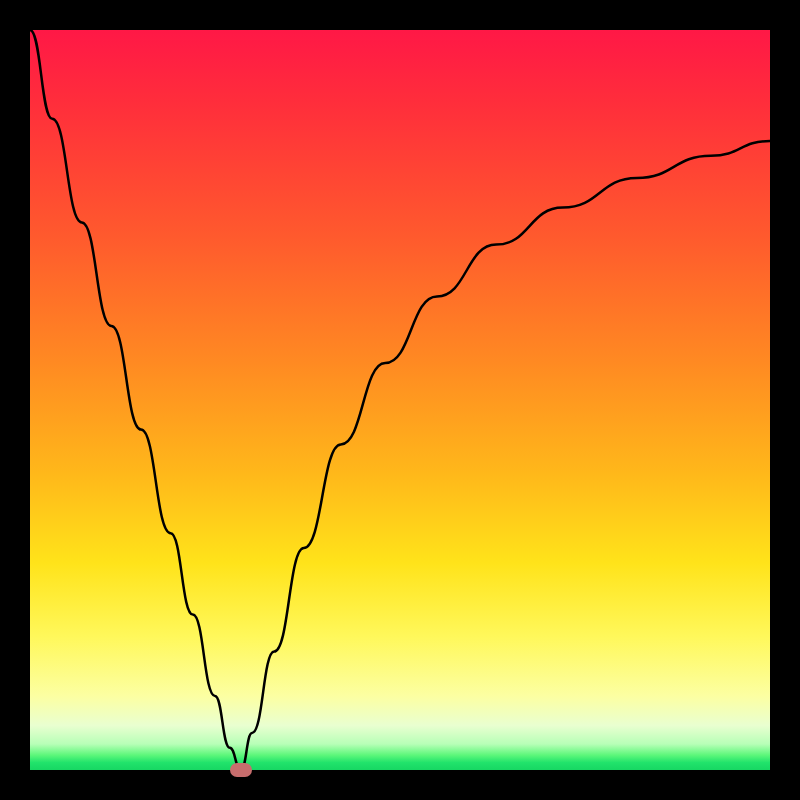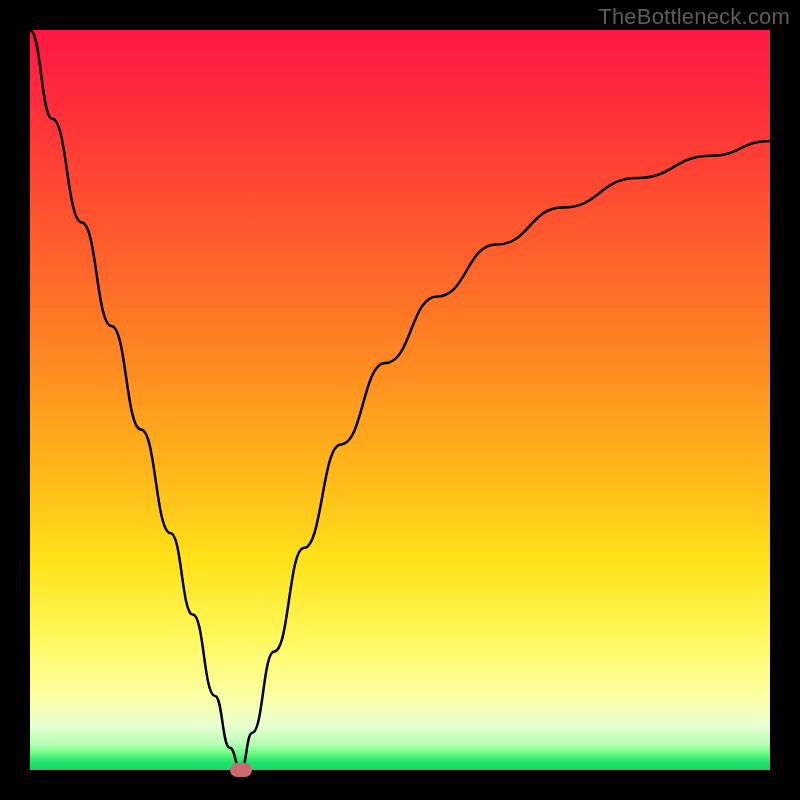--- a/index.html
+++ b/index.html
@@ -63,21 +63,20 @@
     border-radius: 7px;
     background: #c76d6d;
     transform: translate(-50%, -50%);
   }
 </style>
 </head>
 <body>
 
 <div class="frame">
 
-  <div class="watermark">TheBottleneck.com</div>
 
   <div class="plot-area">
     <svg viewBox="0 0 100 100" preserveAspectRatio="none">
       <path id="left-path" fill="none" stroke="#000" stroke-width="2.5" vector-effect="non-scaling-stroke" stroke-linecap="round" d="M 0 0 C 1.5 0, 1.5 12, 3 12 C 5 12, 5 26, 7 26 C 9 26, 9 40, 11 40 C 13 40, 13 54, 15 54 C 17 54, 17 68, 19 68 C 20.5 68, 20.5 79, 22 79 C 23.5 79, 23.5 90, 25 90 C 26 90, 26 97, 27 97 C 27.75 97, 27.75 100, 28.5 100"></path>
       <path id="right-path" fill="none" stroke="#000" stroke-width="2.5" vector-effect="non-scaling-stroke" stroke-linecap="round" d="M 28.5 100 C 29.25 100, 29.25 95, 30 95 C 31.5 95, 31.5 84, 33 84 C 35 84, 35 70, 37 70 C 39.5 70, 39.5 56, 42 56 C 45 56, 45 45, 48 45 C 51.5 45, 51.5 36, 55 36 C 59 36, 59 29, 63 29 C 67.5 29, 67.5 24, 72 24 C 77 24, 77 20, 82 20 C 87 20, 87 17, 92 17 C 96 17, 96 15, 100 15"></path>
     </svg>
     <div class="dot" id="min-dot" style="left: 28.5%; top: 100%; background: rgb(199, 109, 109);"></div>
   </div>
 
 </div>

